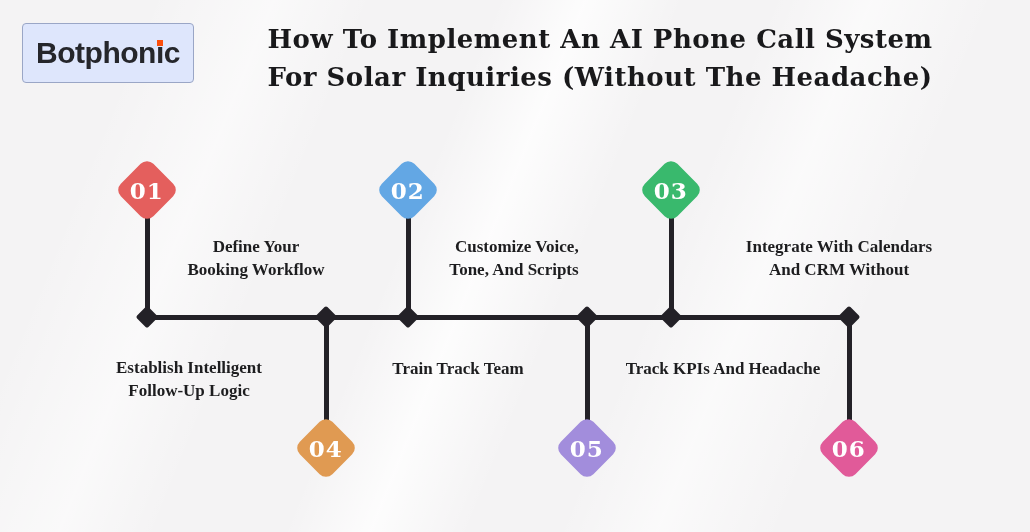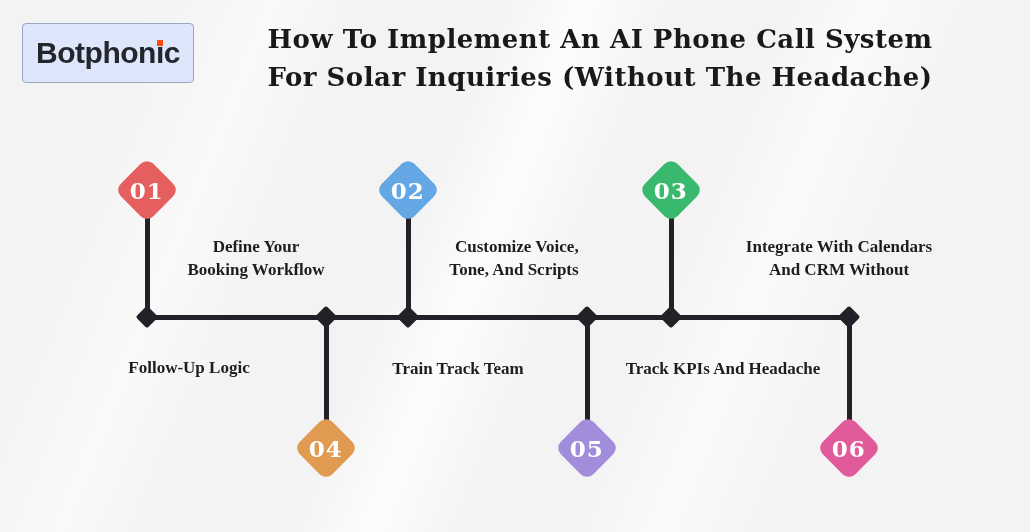--- a/index.html
+++ b/index.html
@@ -147,20 +147,21 @@
   </div>
   <div class="label l2">
     <span class="lab-line">Customize Voice,</span>
     <span class="lab-line">Tone, And Scripts</span>
   </div>
   <div class="label l3">
     <span class="lab-line">Integrate With Calendars</span>
     <span class="lab-line">And CRM Without</span>
   </div>
   <div class="label l4">
+    <span class="lab-line">Establish Intelligent</span>
     <span class="lab-line">Follow-Up Logic</span>
   </div>
   <div class="label l5">
     <span class="lab-line">Train Track Team</span>
 
   </div>
   <div class="label l6">
     <span class="lab-line">Track KPIs And Headache</span>
 
   </div>

